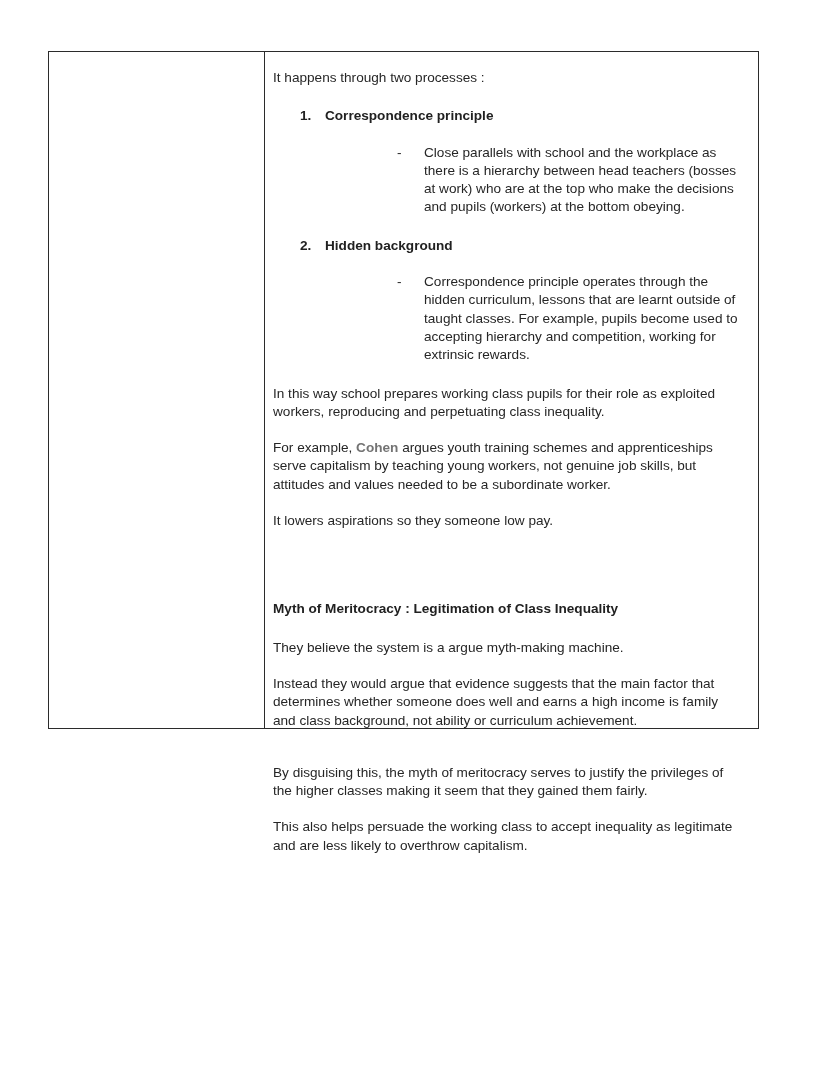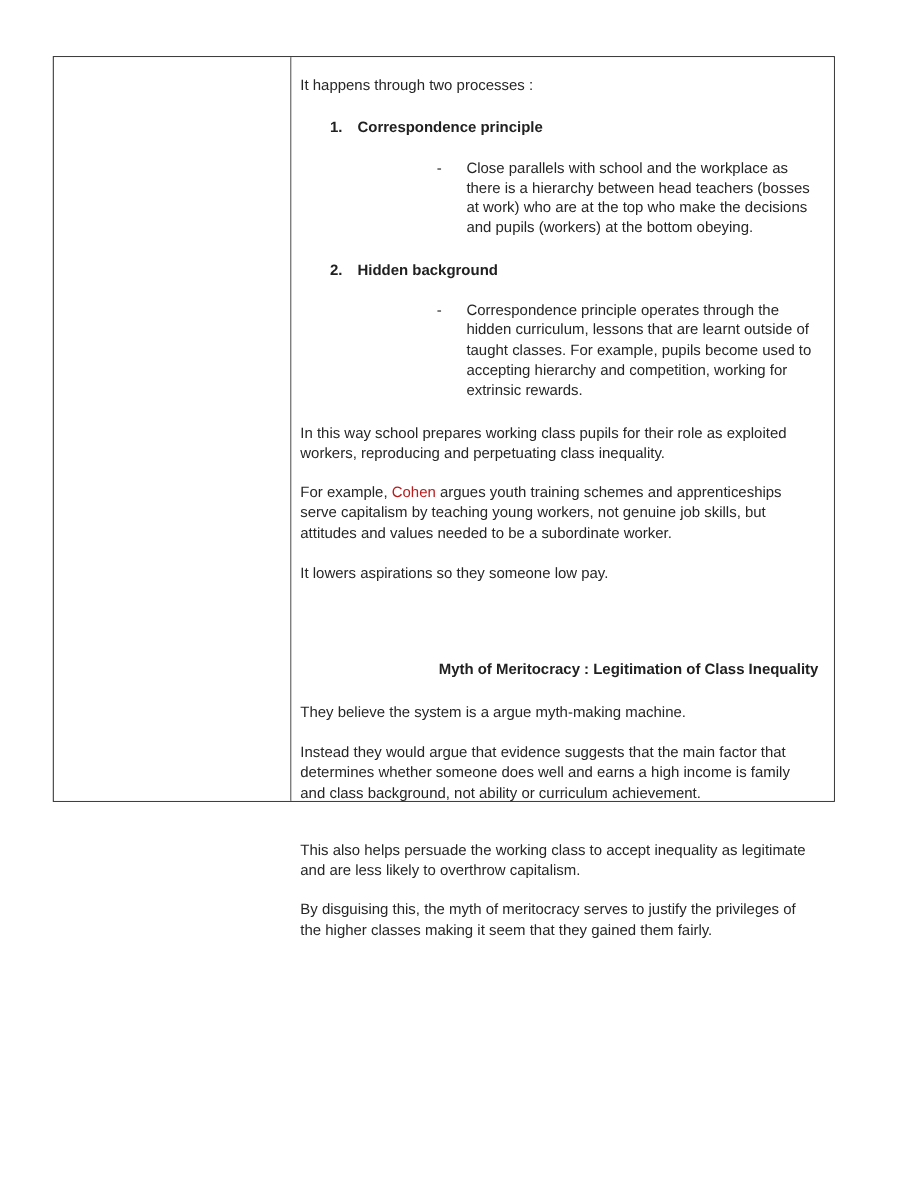--- a/index.html
+++ b/index.html
@@ -97,28 +97,28 @@
     position: absolute;
     left: 72px;
     top: 0;
     font-weight: normal;
   }
 
   .section-heading {
     font-size: 13.6px;
     line-height: 18.3px;
     font-weight: bold;
-    text-align: right;
+    text-align: left;
     color: #212121;
     margin: 0 0 20px 0;
   }
 
   .after-list-gap { height: 20px; }
 
-  strong { font-weight: normal; color: #b91c1c; }
+  strong { font-weight: bold; color: #737373; }
 </style>
 </head>
 <body>
 
 <div class="page">
 
   <div class="doc-table">
 
     <div class="cell-left"></div>
 
@@ -161,20 +161,20 @@
       <p class="para big-gap">It lowers aspirations so they someone low pay.</p>
 
       <h2 class="section-heading">Myth of Meritocracy : Legitimation of Class Inequality</h2>
 
 
       <p class="para">They believe the system is a argue myth-making machine.</p>
 
 
       <p class="para extra-gap">Instead they would argue that evidence suggests that the main factor that determines whether someone does well and earns a high income is family and class background, not ability or curriculum achievement.</p>
 
+      <p class="para">By disguising this, the myth of meritocracy serves to justify the privileges of the higher classes making it seem that they gained them fairly.</p>
+
       <p class="para">This also helps persuade the working class to accept inequality as legitimate and are less likely to overthrow capitalism.</p>
-
-      <p class="para">By disguising this, the myth of meritocracy serves to justify the privileges of the higher classes making it seem that they gained them fairly.</p>
 
     </div>
   </div>
 
 </div>
 
 </body></html>

